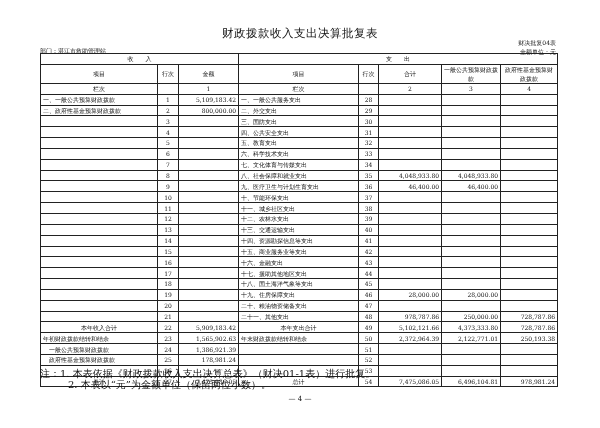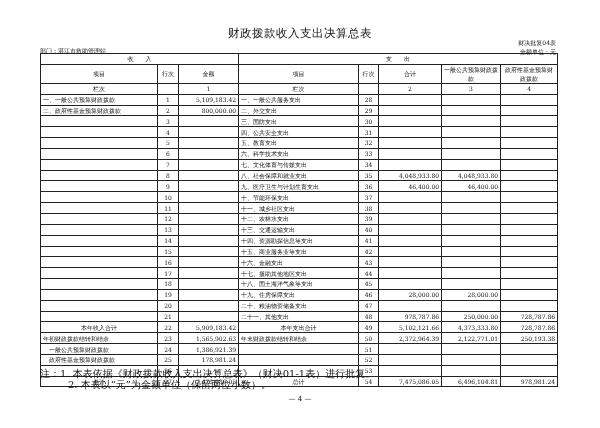--- a/index.html
+++ b/index.html
@@ -18,21 +18,21 @@
   .hdr td { height:33px; }
   .sec td { height:9px; }
   .notes { position:absolute; left:40px; top:368px; font-size:10px; line-height:11px; }
   .notes .n2 { padding-left:28px; }
   .page { position:absolute; left:0; width:600px; top:395px; text-align:center; font-size:7px; }
   .ind { padding-left:8px !important; }
 </style>
 </head>
 <body>
 
-<div class="title">财政拨款收入支出决算总表</div>
+<div class="title">财政拨款收入支出决算批复表</div>
 <div class="dept">部门：湛江市救助管理站</div>
 <div class="formno">
   <div>财决批复04表</div>
   <div>金额单位：元</div>
 </div>
 
 <table class="grid">
   <colgroup>
     <col style="width:117px">
       <col style="width:21px">

